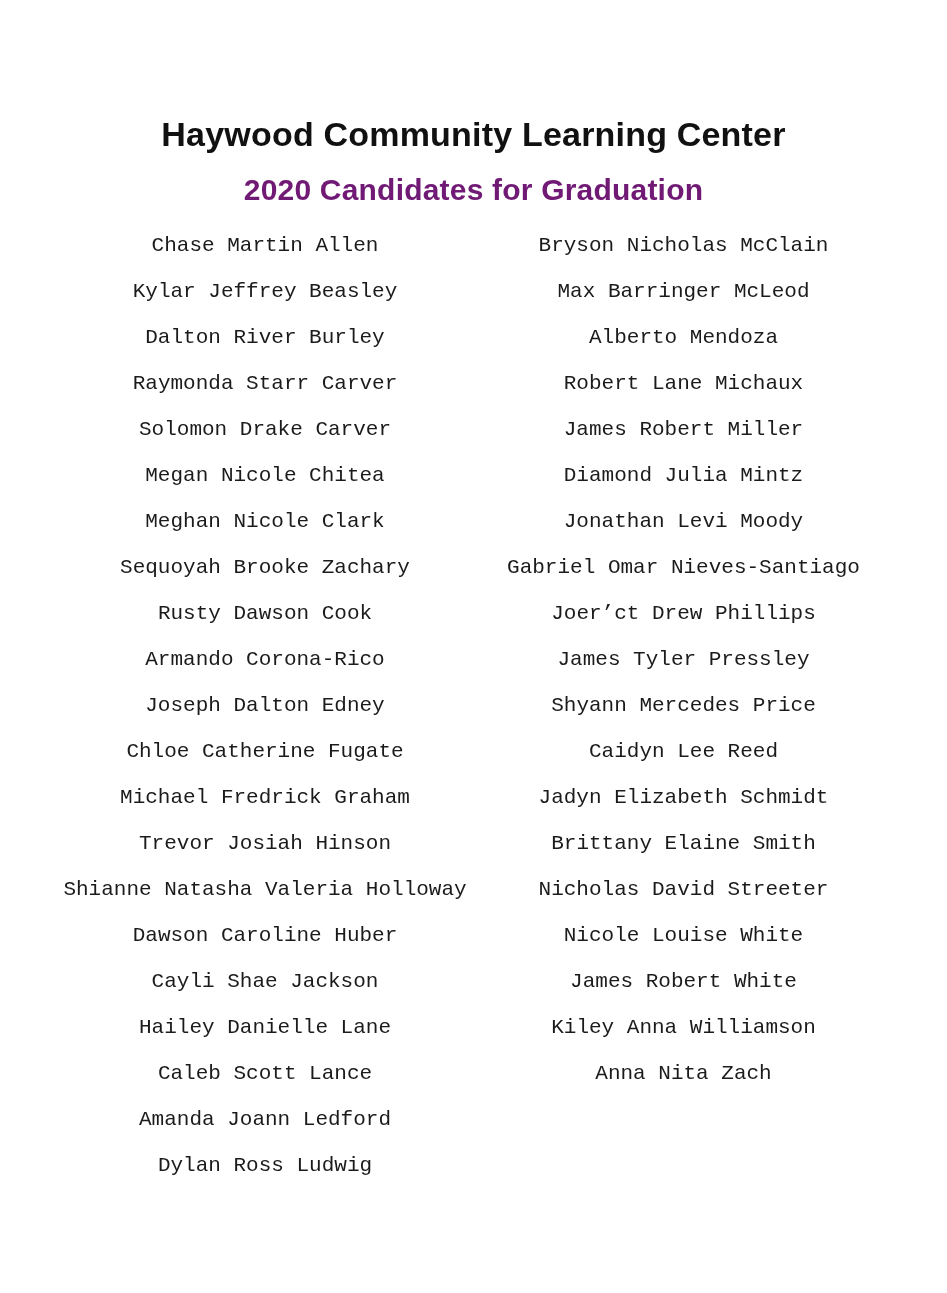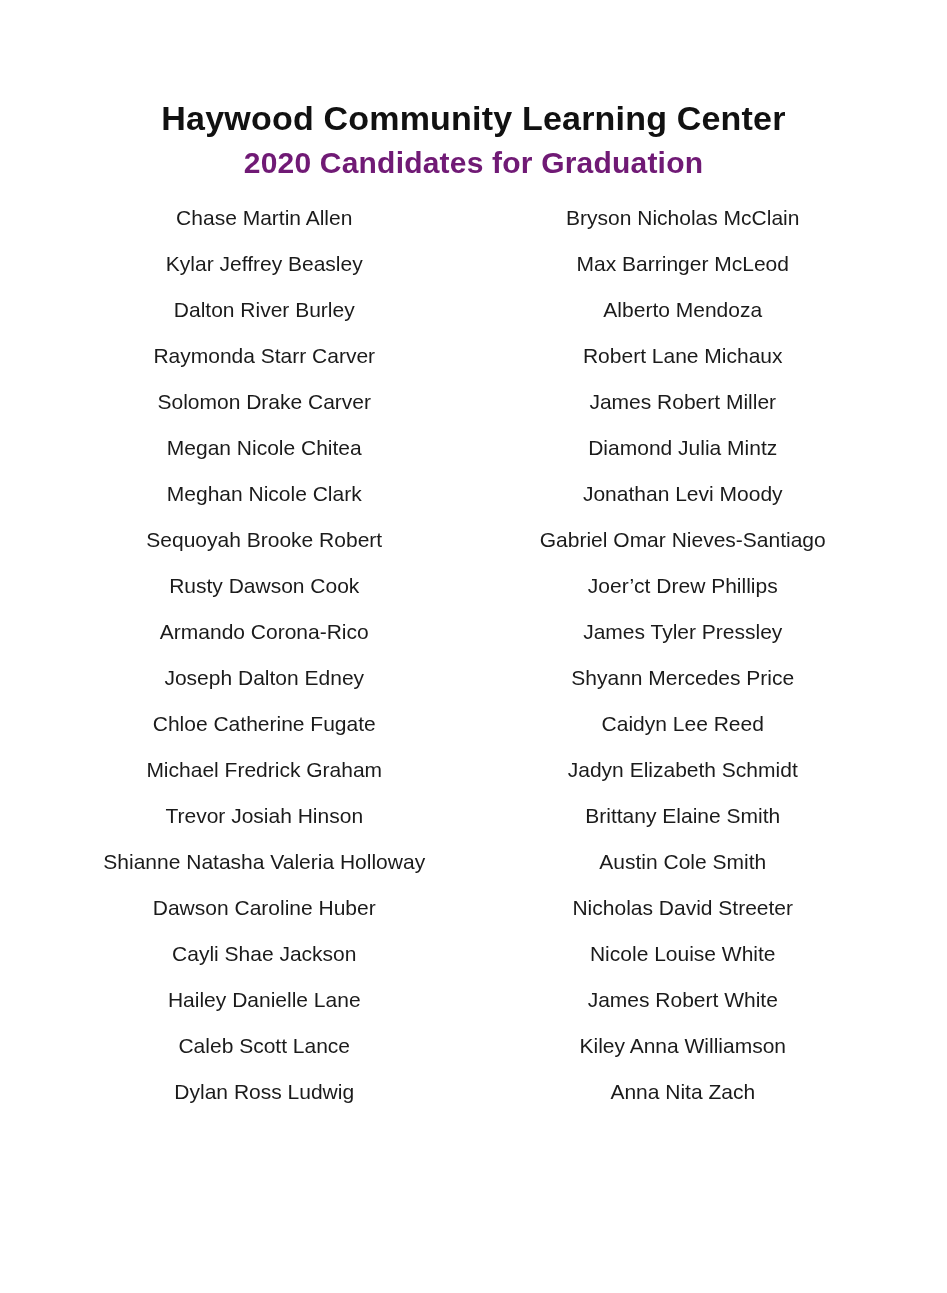--- a/index.html
+++ b/index.html
@@ -15,21 +15,21 @@
     color: #161616;
   }
   .page {
     width: 947px;
     height: 1293px;
     box-sizing: border-box;
     padding-top: 97px;
     background: #ffffff;
   }
   .title-line1 {
-    margin: 0;
+    margin: 16px;
     text-align: center;
     font-size: 34px;
     line-height: 42px;
     font-weight: 700;
     letter-spacing: 0.2px;
     color: #111111;
   }
   .title-line2 {
     margin: 5px 0 0 0;
     text-align: center;
@@ -52,68 +52,69 @@
   }
   .name-row {
     height: 46px;
     display: flex;
     align-items: center;
     justify-content: center;
     font-size: 21px;
     font-weight: 400;
     white-space: nowrap;
     color: #1b1b1b;
+    font-family: Liberation Mono, monospace;
   }
 </style>
 </head>
 <body>
 
 <div class="page">
   <h1 class="title-line1">Haywood Community Learning Center</h1>
   <h2 class="title-line2">2020 Candidates for Graduation</h2>
 
   <div class="columns">
     <div class="column">
         <div class="name-row">Chase Martin Allen</div>
         <div class="name-row">Kylar Jeffrey Beasley</div>
         <div class="name-row">Dalton River Burley</div>
         <div class="name-row">Raymonda Starr Carver</div>
         <div class="name-row">Solomon Drake Carver</div>
         <div class="name-row">Megan Nicole Chitea</div>
         <div class="name-row">Meghan Nicole Clark</div>
-        <div class="name-row">Sequoyah Brooke Robert</div>
+        <div class="name-row">Sequoyah Brooke Zachary</div>
         <div class="name-row">Rusty Dawson Cook</div>
         <div class="name-row">Armando Corona-Rico</div>
         <div class="name-row">Joseph Dalton Edney</div>
         <div class="name-row">Chloe Catherine Fugate</div>
         <div class="name-row">Michael Fredrick Graham</div>
         <div class="name-row">Trevor Josiah Hinson</div>
         <div class="name-row">Shianne Natasha Valeria Holloway</div>
         <div class="name-row">Dawson Caroline Huber</div>
         <div class="name-row">Cayli Shae Jackson</div>
         <div class="name-row">Hailey Danielle Lane</div>
         <div class="name-row">Caleb Scott Lance</div>
+        <div class="name-row">Amanda Joann Ledford</div>
         <div class="name-row">Dylan Ross Ludwig</div>
       </div>
     <div class="column">
         <div class="name-row">Bryson Nicholas McClain</div>
         <div class="name-row">Max Barringer McLeod</div>
         <div class="name-row">Alberto Mendoza</div>
         <div class="name-row">Robert Lane Michaux</div>
         <div class="name-row">James Robert Miller</div>
         <div class="name-row">Diamond Julia Mintz</div>
         <div class="name-row">Jonathan Levi Moody</div>
         <div class="name-row">Gabriel Omar Nieves-Santiago</div>
         <div class="name-row">Joer’ct Drew Phillips</div>
         <div class="name-row">James Tyler Pressley</div>
         <div class="name-row">Shyann Mercedes Price</div>
         <div class="name-row">Caidyn Lee Reed</div>
         <div class="name-row">Jadyn Elizabeth Schmidt</div>
         <div class="name-row">Brittany Elaine Smith</div>
-        <div class="name-row">Austin Cole Smith</div>
         <div class="name-row">Nicholas David Streeter</div>
         <div class="name-row">Nicole Louise White</div>
         <div class="name-row">James Robert White</div>
         <div class="name-row">Kiley Anna Williamson</div>
         <div class="name-row">Anna Nita Zach</div>
       </div>
   </div>
 </div>
 
 </body></html>

